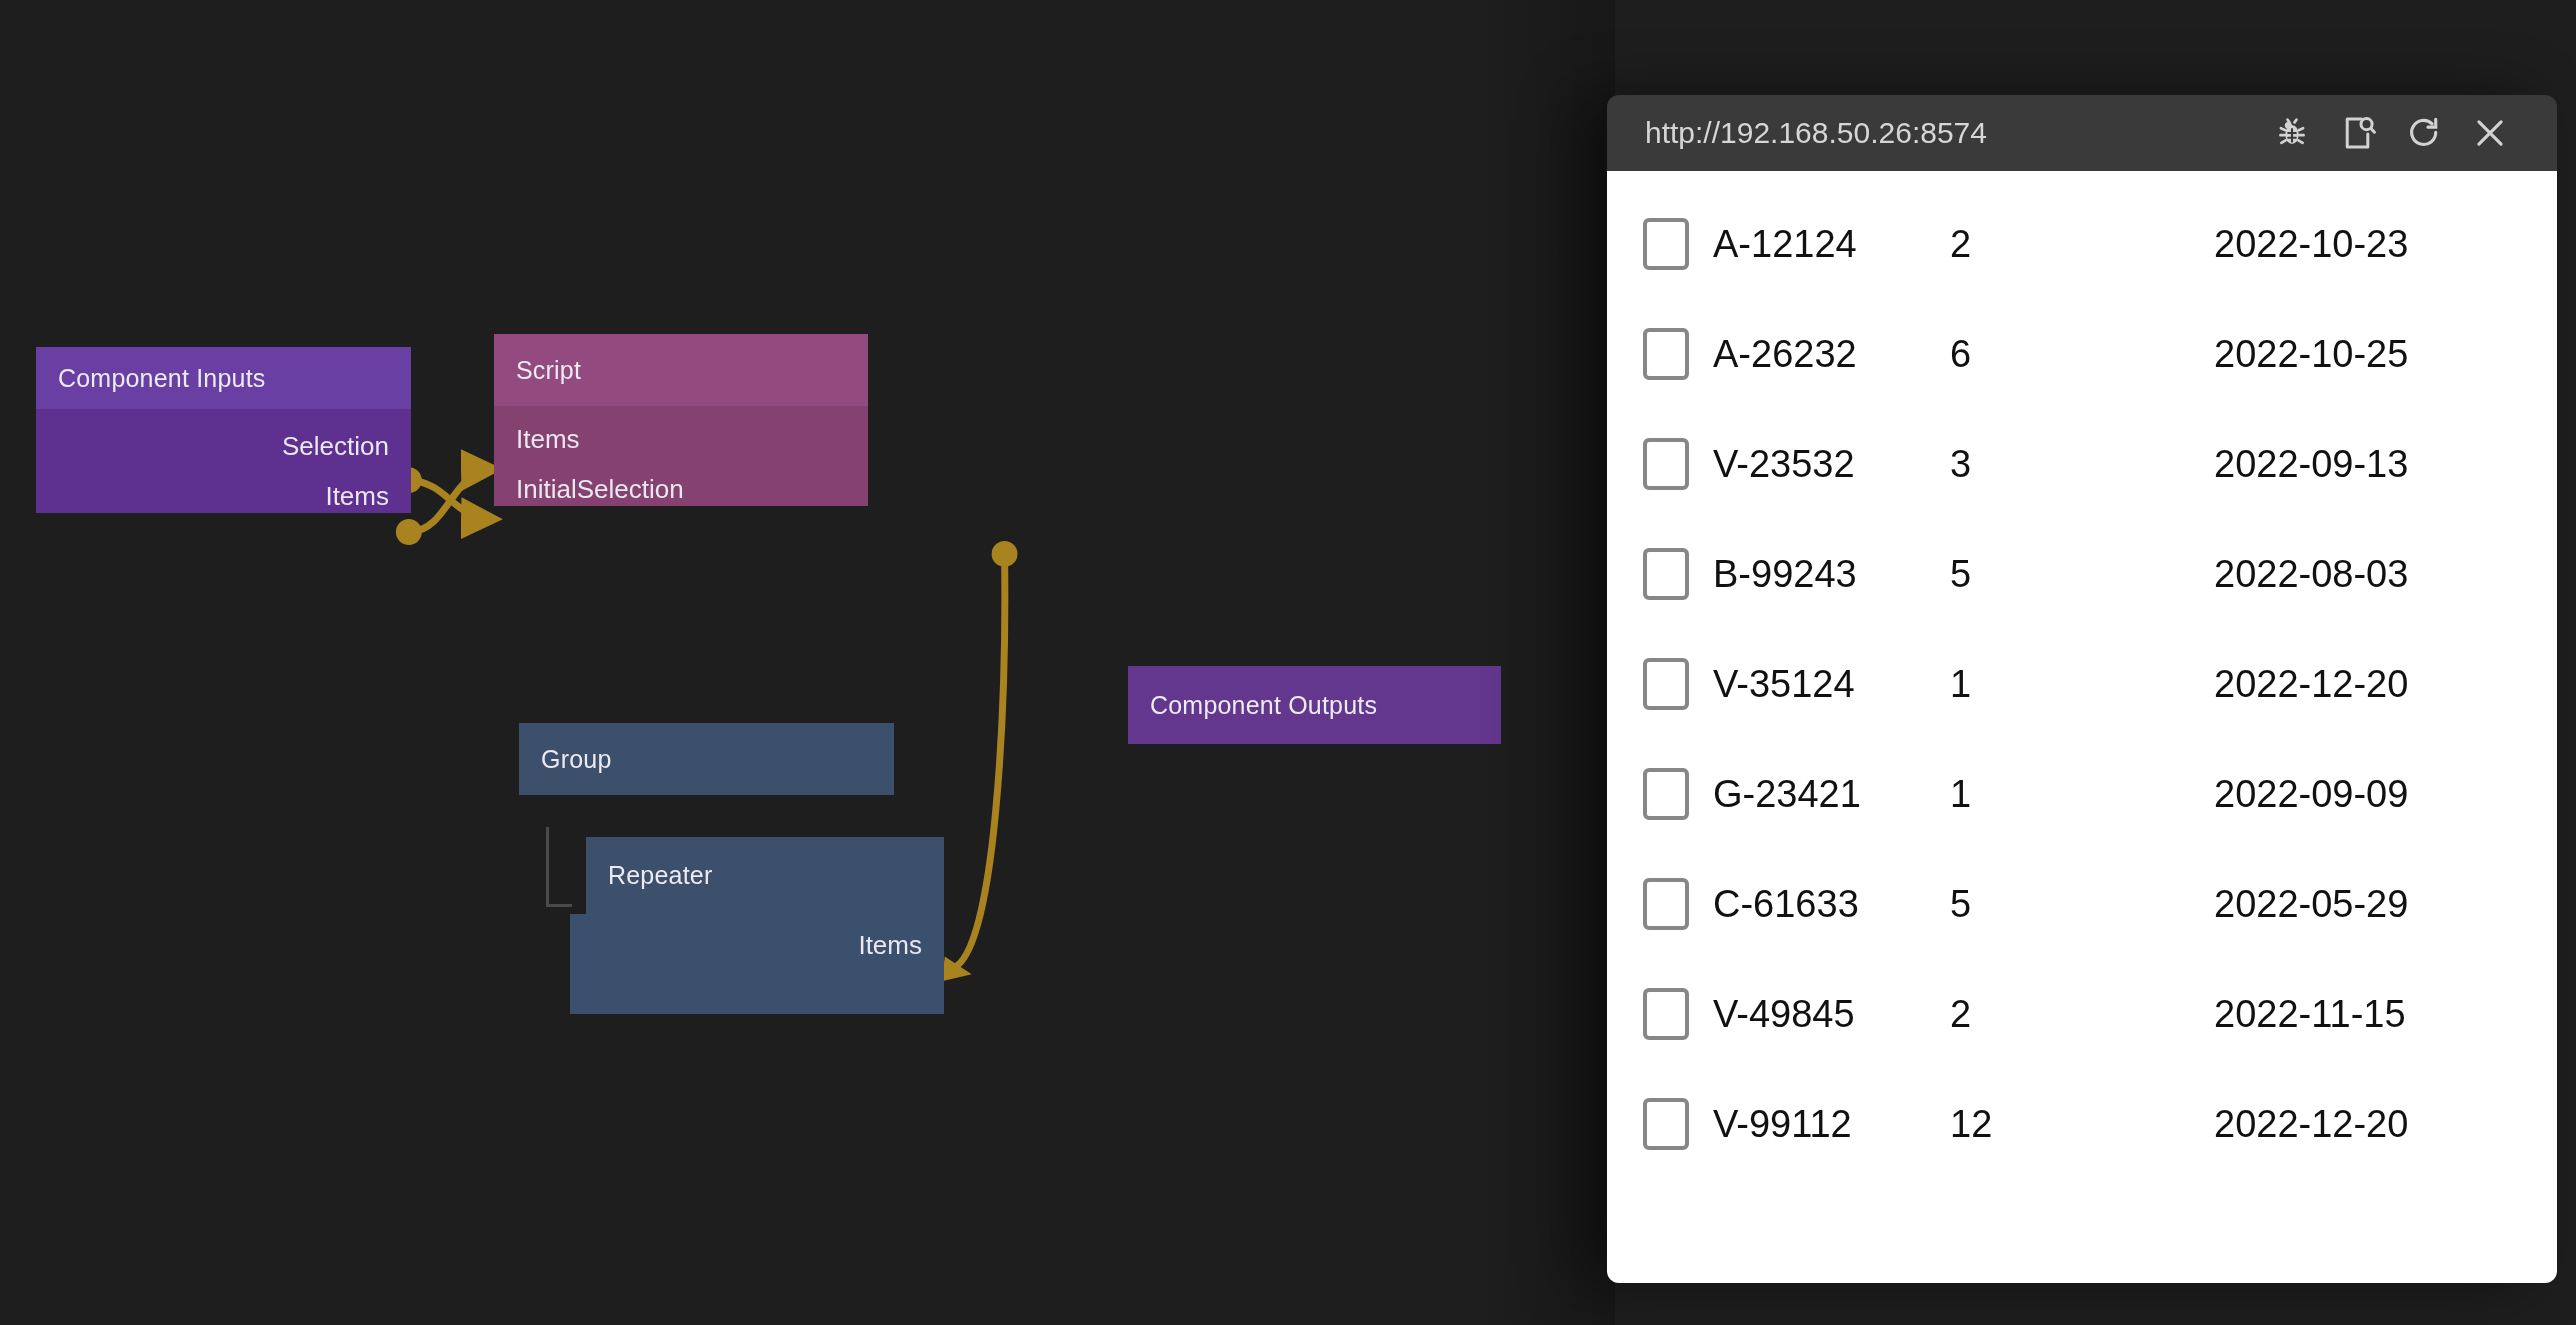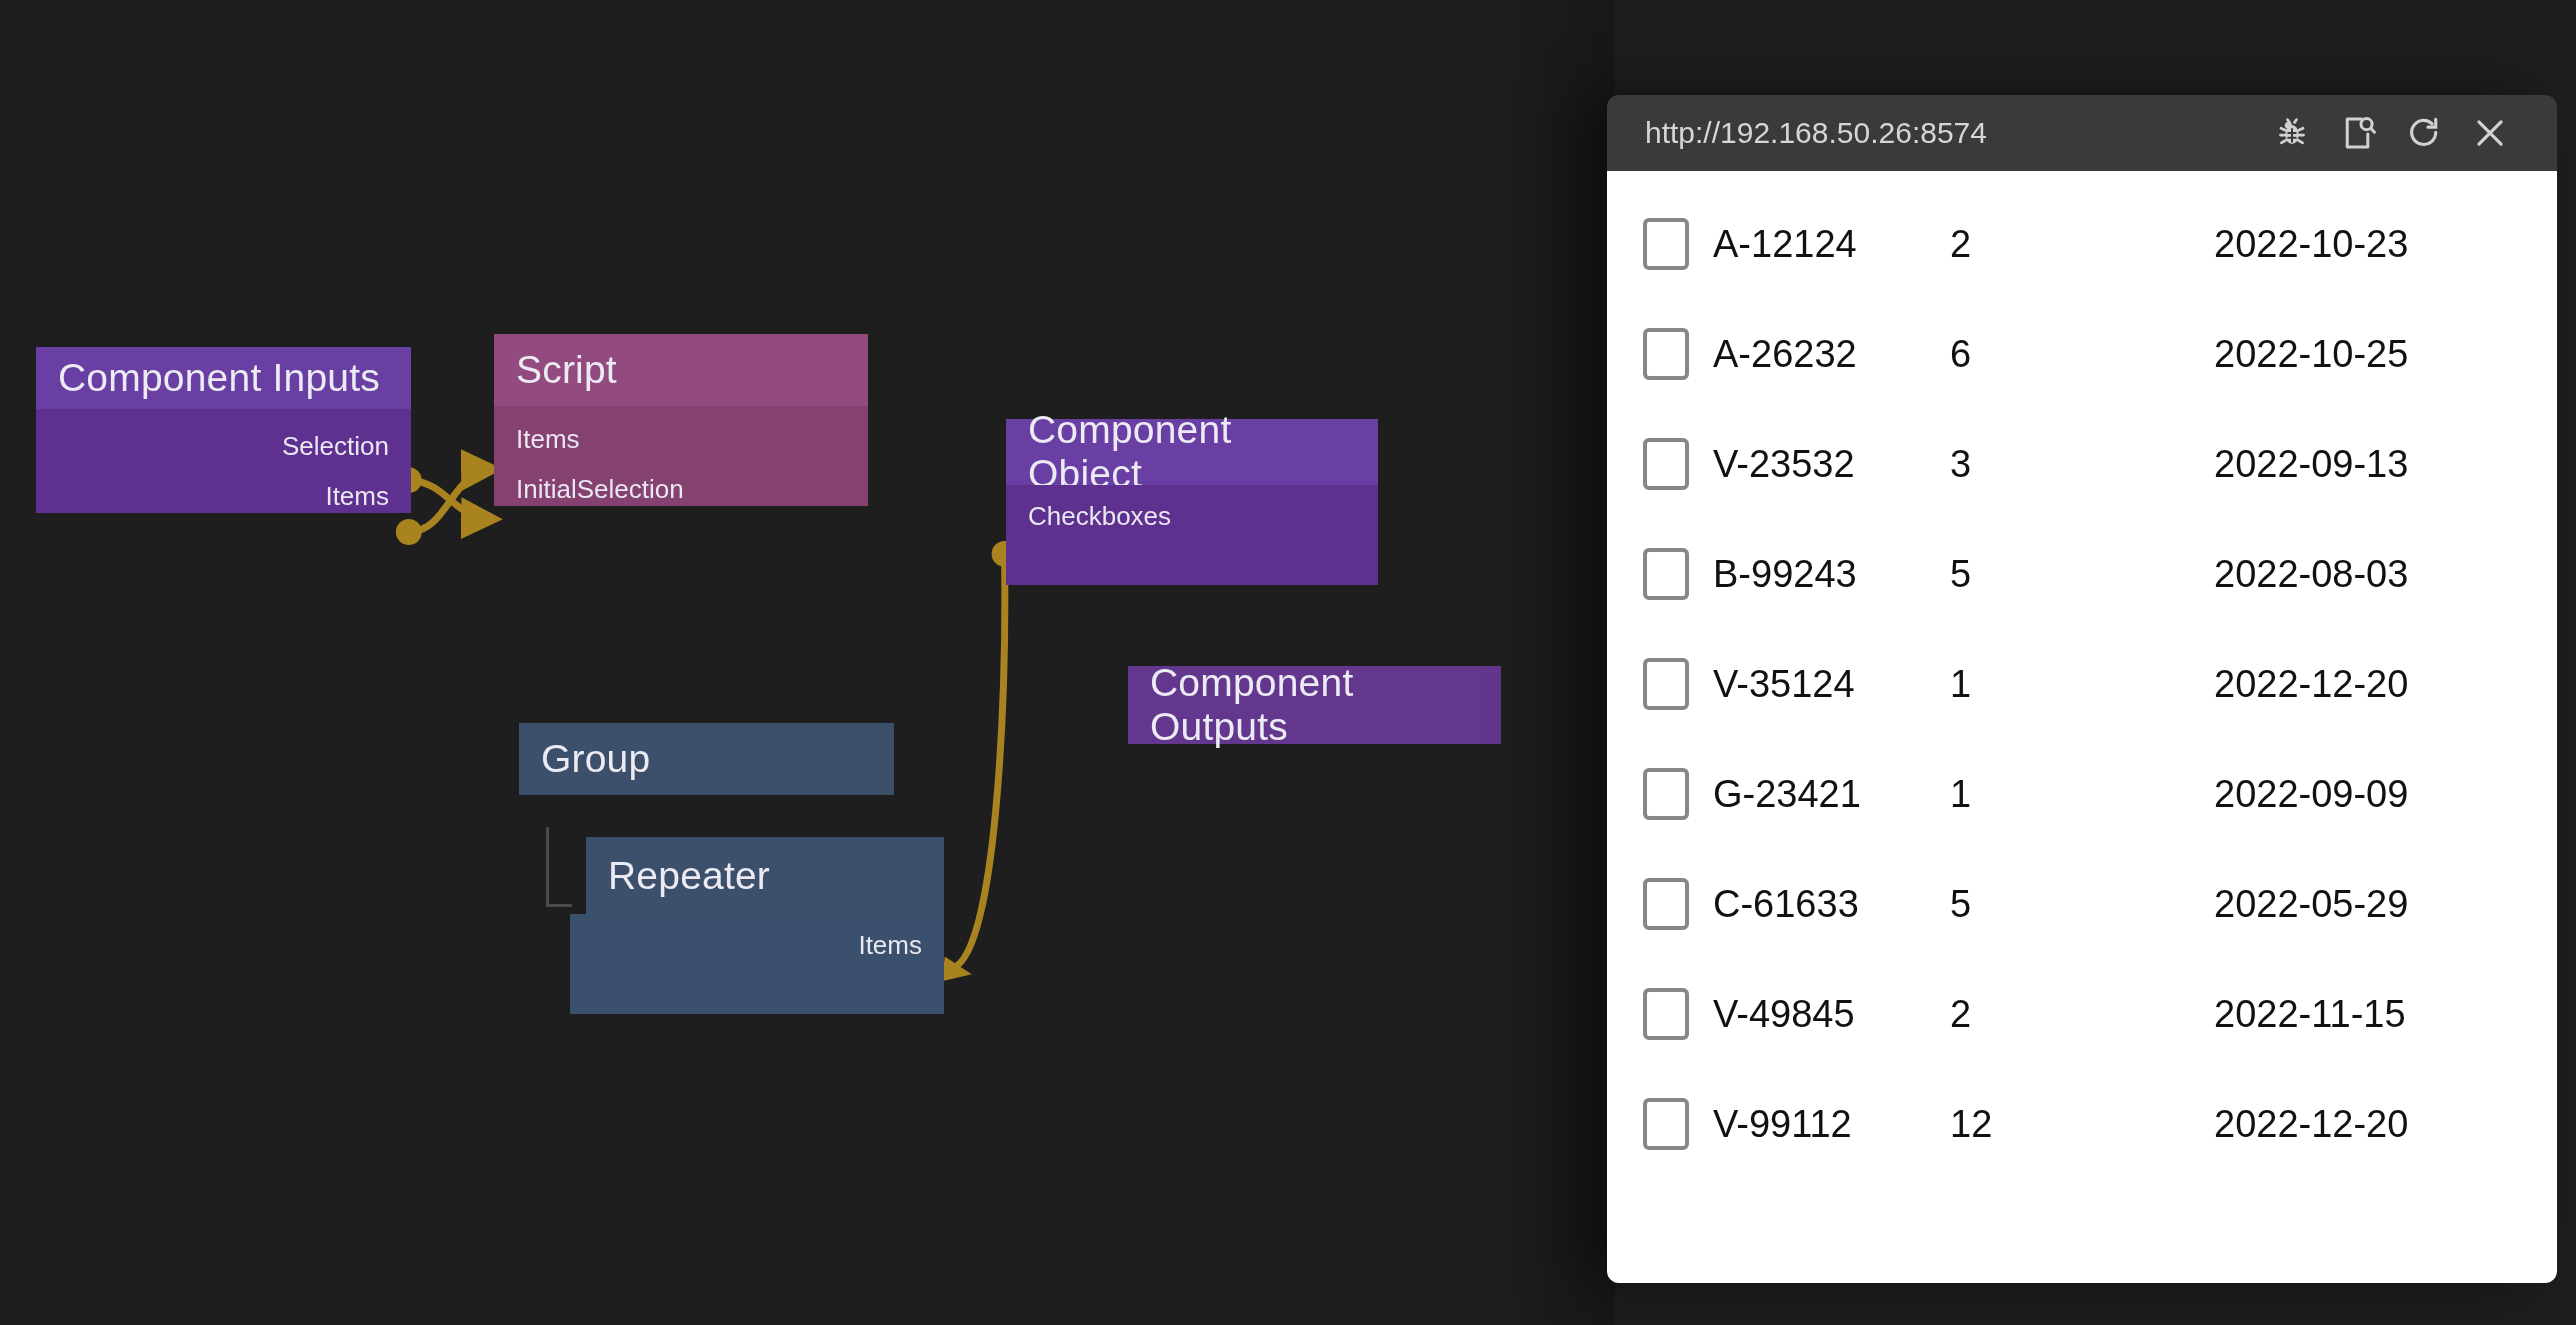--- a/index.html
+++ b/index.html
@@ -10,21 +10,21 @@
   }
   #root { position:relative; width:2576px; height:1325px; background:#1e1e1e; }
 
   
   #canvas { position:absolute; inset:0; }
   #wires { position:absolute; left:0; top:0; width:2576px; height:1325px; pointer-events:none; }
 
   .node { position:absolute; }
   .node-hdr {
     padding:0 22px; display:flex; align-items:center;
-    color:#eceaf2; font-size:39px; letter-spacing:0.2px;
+    color:#eceaf2; font-size:25px; letter-spacing:0.2px;
   }
   .node-body { position:relative; }
   .port-row {
     display:flex; align-items:center; height:50px;
     color:#e9e7ef; font-size:26px; padding:0 22px;
   }
   .port-row.out { justify-content:flex-end; }
   .port-row.in  { justify-content:flex-start; }
 
   
@@ -136,26 +136,20 @@
     </div>
 
     <div class="node" id="n-script">
       <div class="node-hdr">Script</div>
       <div class="node-body">
         <div class="port-row in">Items</div>
         <div class="port-row in">InitialSelection</div>
       </div>
     </div>
 
-    <div class="node" id="n-object">
-      <div class="node-hdr">Component Object</div>
-      <div class="node-body">
-        <div class="port-row in">Checkboxes</div>
-      </div>
-    </div>
 
     <div class="node" id="n-outputs">
       <div class="node-hdr">Component Outputs</div>
     </div>
 
     <div class="node" id="n-group">
       <div class="node-hdr">Group</div>
     </div>
 
     <div id="tree-elbow"></div>

